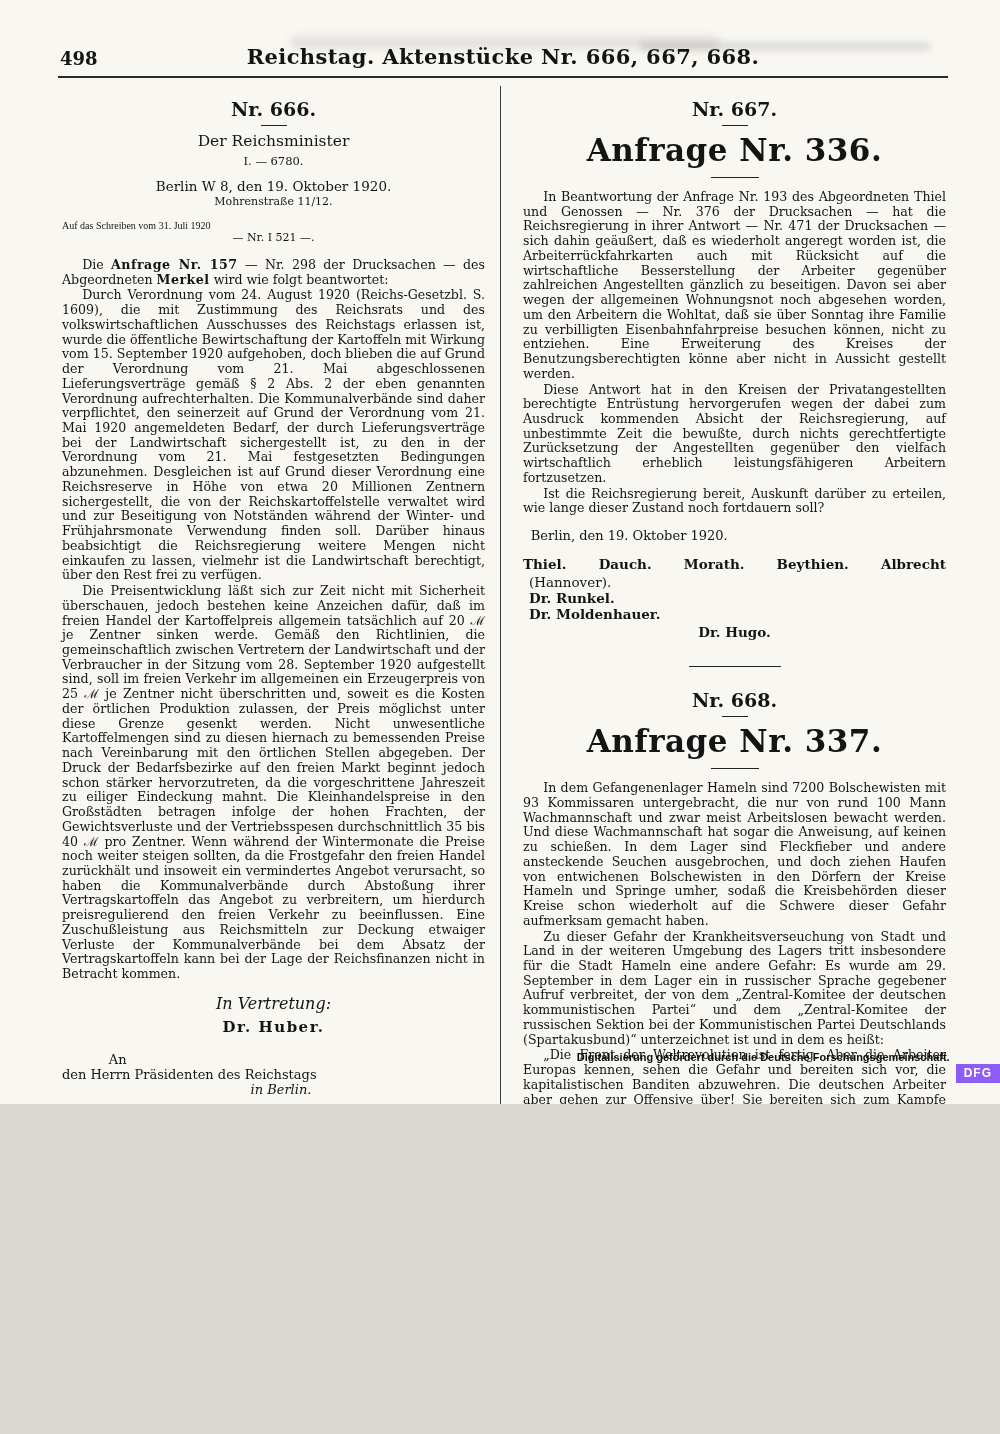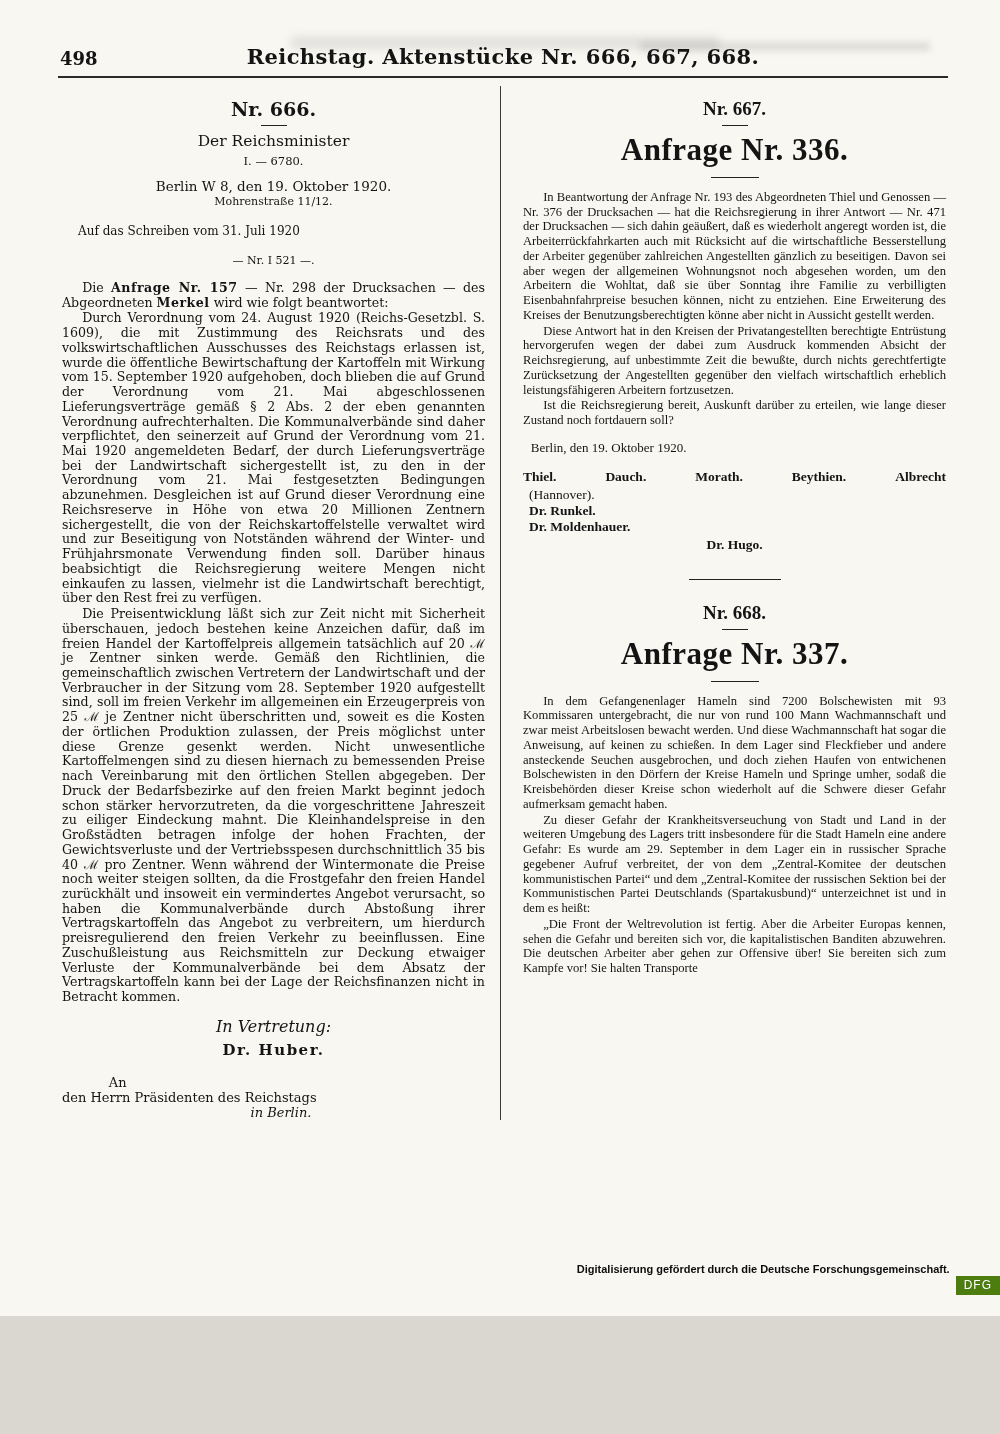--- a/index.html
+++ b/index.html
@@ -1,19 +1,19 @@
 <!DOCTYPE html>
 <html><head>
 <meta charset="utf-8">
 <style>
   html,body { margin:0; padding:0; }
   body { background:#d9d7d0; }
   .page {
     position:relative;
-    width:1000px; height:1316px;
+    width:1000px; height:1104px;
     margin:0 auto;
     background:#f8f7f2;
     color:#141414;
     font-family:"DejaVu Serif", serif;
     box-sizing:border-box;
     padding:44px 52px 0 58px;
     overflow:hidden;
   }
   
   .smudge1 { position:absolute; top:36px; left:290px; width:430px; height:13px;
@@ -22,34 +22,34 @@
     background:rgba(70,70,70,0.14); filter:blur(3px); }
 
   .pg-header { position:relative; text-align:center; height:30px; }
   .page-num { position:absolute; left:2px; top:4px; font-weight:bold; font-size:18px; }
   .header-title { display:inline-block; font-size:21px; font-weight:bold; letter-spacing:0.4px; }
   .header-rule { border:0; border-top:2px solid #2a2a2a; margin:2px 0 0 0; }
 
   .columns { display:flex; margin-top:8px; align-items:stretch; }
   .col { flex:1 1 0; min-width:0; }
   .col.left  { padding:0 15px 0 4px; }
-  .col.right { padding:0 2px 0 22px;font-family:Liberation Serif, serif; }
+  .col.right { padding:0 2px 0 22px; }
   .col-divider { width:1px; background:#3a3a3a; }
 
   .doc-num { text-align:center; font-weight:bold; font-size:19px; margin:12px 0 0; }
   .doc-num::after { content:""; display:block; width:26px; border-top:1.5px solid #222; margin:5px auto 6px; }
 
   .anfrage-title { text-align:center; font-weight:bold; font-size:31px; margin:0; letter-spacing:0.5px; }
   .anfrage-title::after { content:""; display:block; width:48px; border-top:1.5px solid #222; margin:9px auto 12px; }
 
   .sender { text-align:center; font-weight:normal; font-size:15.5px; line-height:1.22; margin-top:4px; }
   .ref    { text-align:center; font-size:11.5px; margin:3px 0 10px; }
   .place-date { text-align:center; font-size:13.5px; margin:4px 0 0; }
   .street { text-align:center; font-size:11px; margin:1px 0 12px; }
-  .re1 { font-size:12px; margin:16px; }
+  .re1 { font-size:10px; margin:0;font-family:Liberation Serif, serif; }
   .re2 { font-size:11px; text-align:center; margin:0 0 14px; }
 
   .body-p { font-size:12.6px; line-height:1.17; text-align:justify; text-indent:1.6em; margin:0; }
   .body-p + .body-p { margin-top:1px; }
 
   .sig-intro { text-align:center; font-size:16px; margin-top:12px; text-indent:0;font-style:italic; }
   .sig-name  { text-align:center; font-weight:bold; font-size:15px; letter-spacing:1.5px; margin-top:5px; }
 
   .addr-an   { font-size:13px; margin:16px 0 0 3.6em; }
   .addr-line { font-size:13px; margin:0; }
@@ -60,21 +60,21 @@
   .signers-row { display:flex; justify-content:space-between; font-weight:bold; font-size:13.5px; margin-top:9px; }
   .signers-row.second { margin-top:2px; padding:0 6px;flex-direction:column; }
   .signers-row .plain { font-weight:normal; }
   .signer-center { text-align:center; font-weight:bold; font-size:13.5px; margin-top:2px; }
 
   .sep-rule { border:0; border-top:1.5px solid #222; width:92px; margin:26px auto 22px; }
 
   .scan-footer { position:absolute; right:0; bottom:21px; display:flex; align-items:center; gap:6px;
     font-family:"Liberation Sans", sans-serif; }
   .credit { font-size:11px; font-weight:bold; color:#0d0d0d; }
-  .dfg-logo { background:#4d7c0f; color:#ffffff; font-weight:normal; font-size:12px;
+  .dfg-logo { background:#8b5cf6; color:#ffffff; font-weight:bold; font-size:12px;
     padding:2px 8px 3px; letter-spacing:1px;margin-top:34px; }
 
   strong.inline-b { font-weight:bold; letter-spacing:0.5px; }
 </style>
 </head>
 <body>
 
 <div class="page">
 
   <div class="smudge1"></div>

